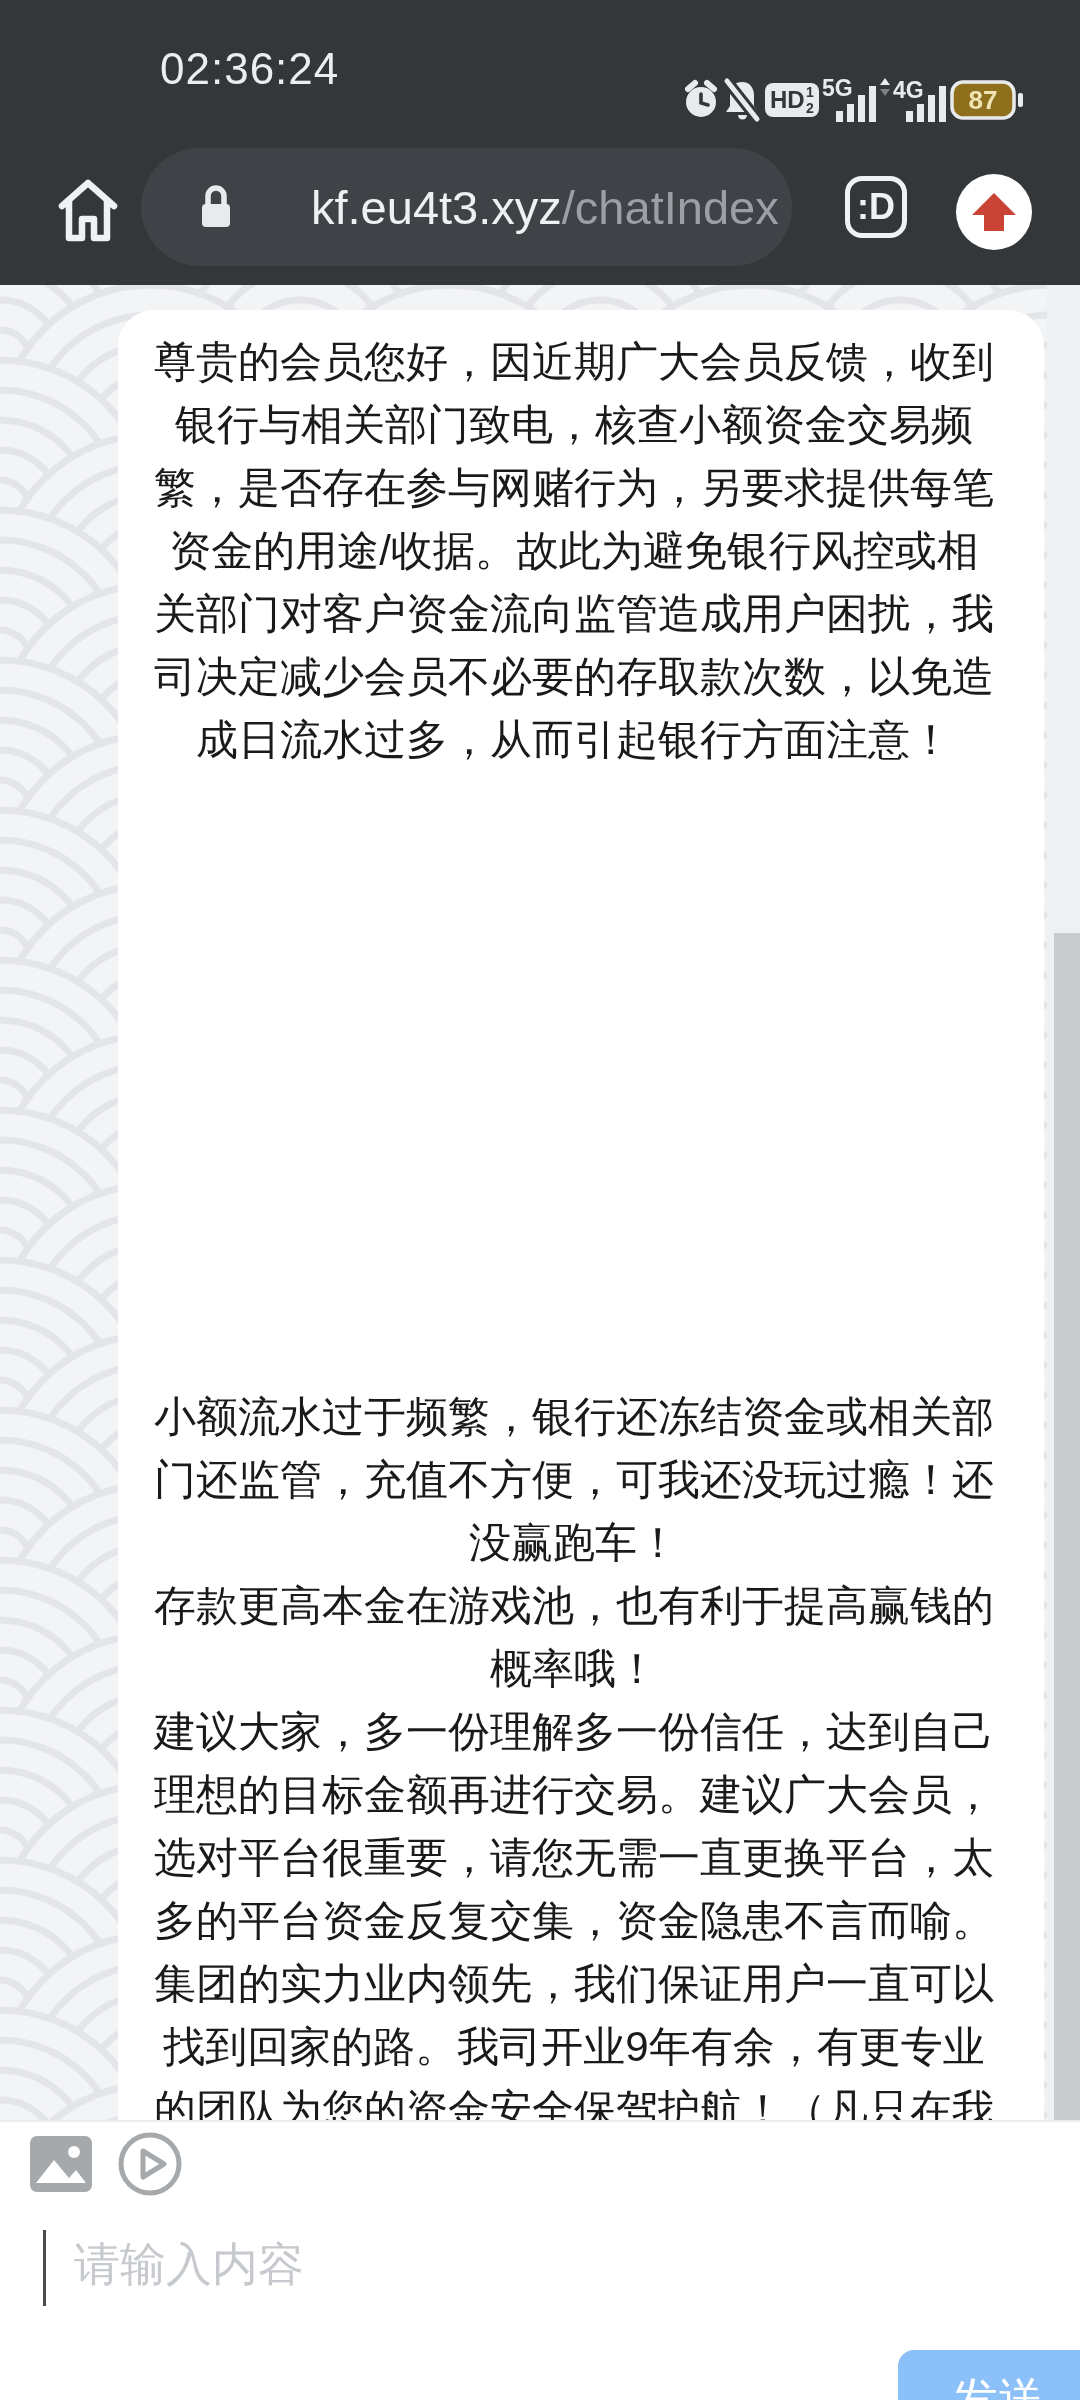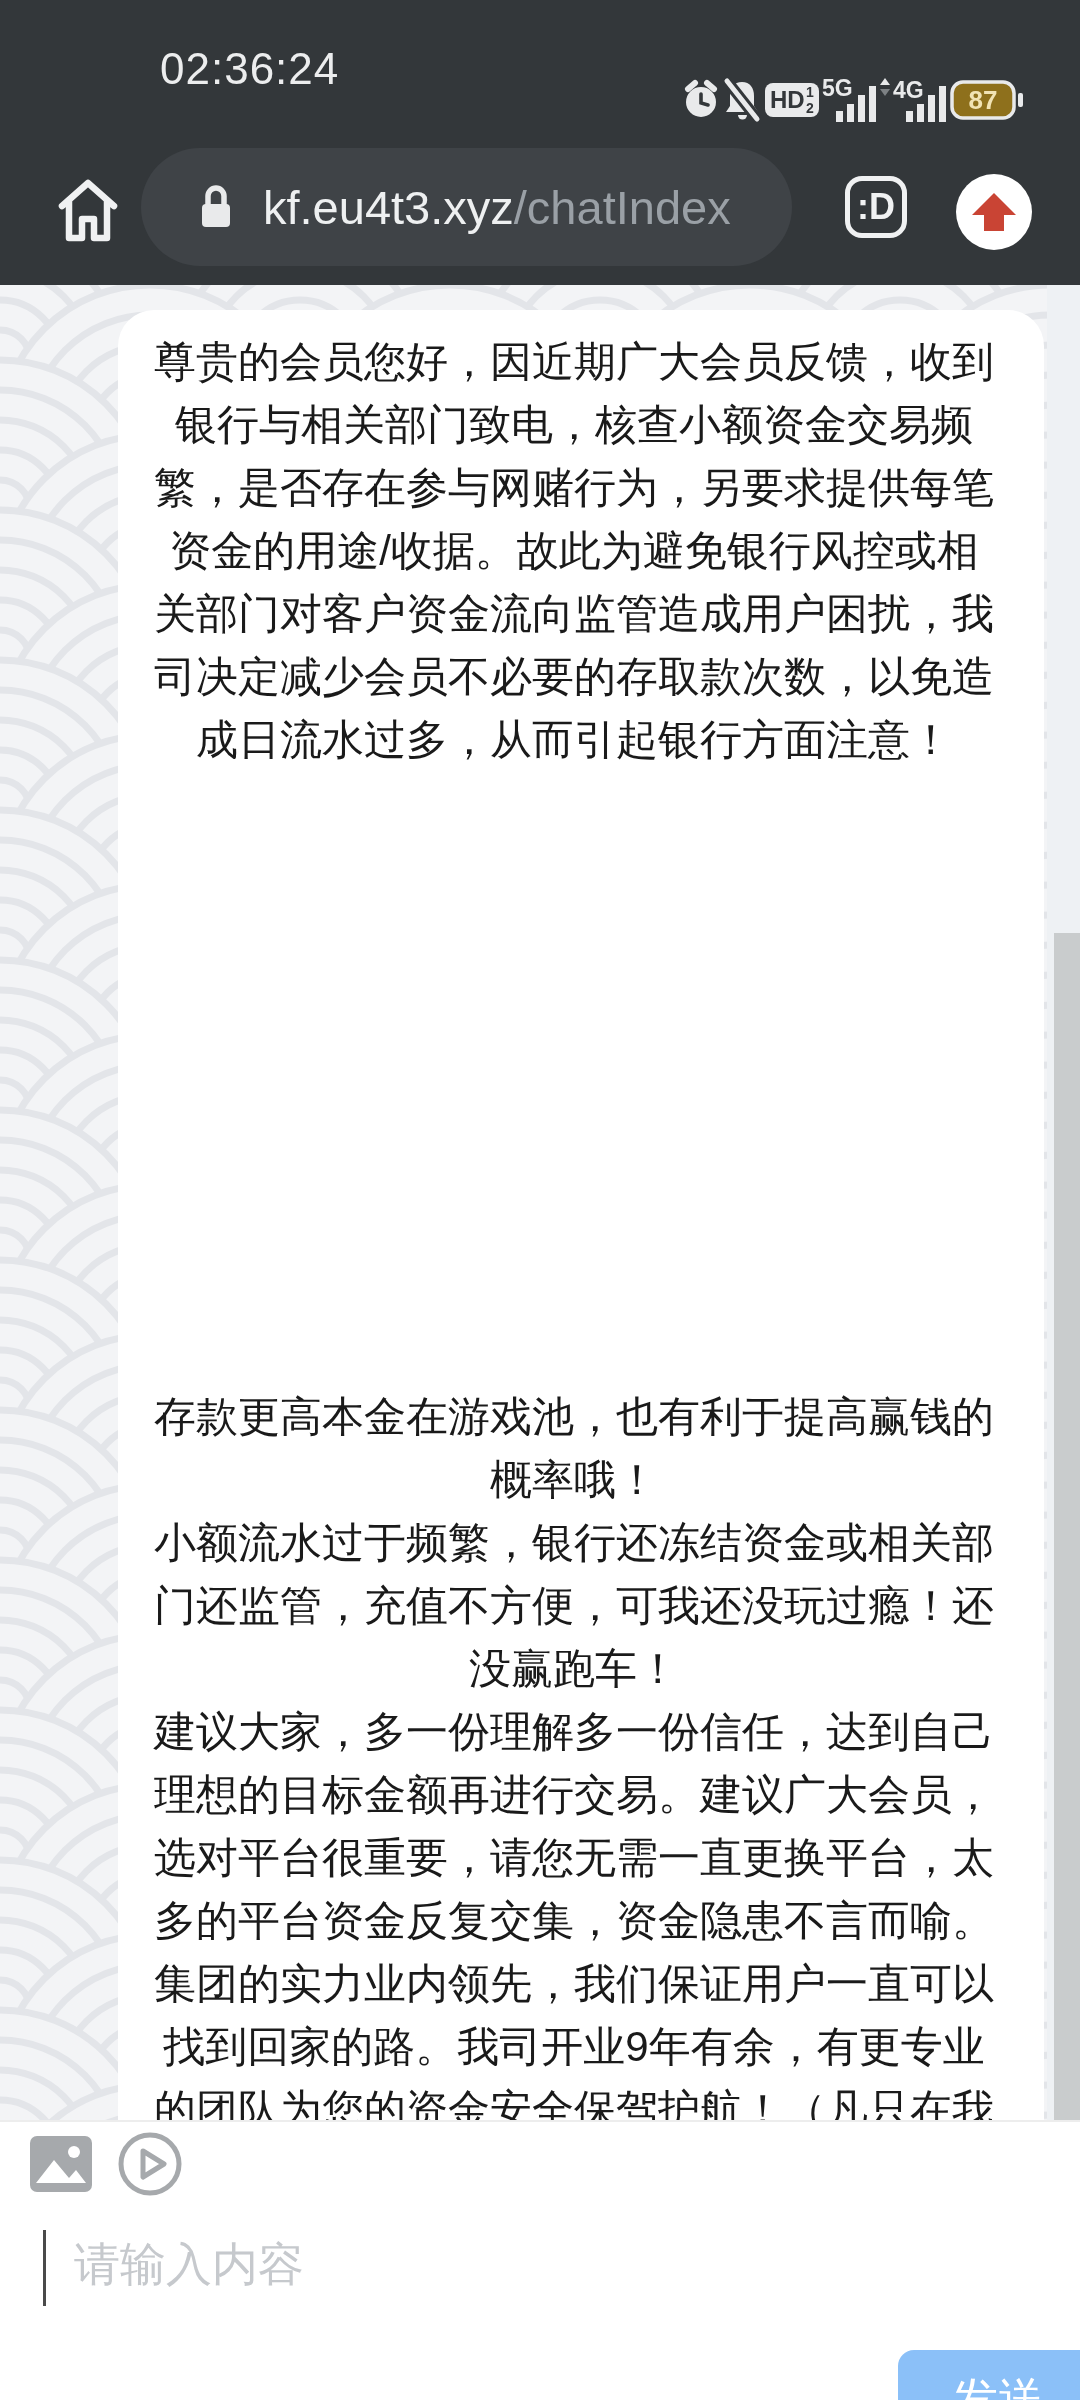--- a/index.html
+++ b/index.html
@@ -10,21 +10,21 @@
   
   .header{position:absolute;left:0;top:0;width:1080px;height:285px;background:#33373a;}
   .time{position:absolute;left:160px;top:44px;font-size:44px;color:#ecedee;letter-spacing:1px;}
   .sicons{position:absolute;top:50px;right:56px;display:flex;gap:2px;align-items:flex-end;height:46px;margin-top:27px;}
   .sicons svg{display:block;}
   
   .home-btn{position:absolute;left:52px;top:170px;width:72px;height:78px;}
   .pill{position:absolute;left:141px;top:148px;width:651px;height:118px;border-radius:59px;
         background:#3f4347;display:flex;align-items:center;padding-left:56px;box-sizing:border-box;}
   .lock{margin-right:28px;flex:0 0 auto;}
-  .url{font-size:47px;color:#eef0f1;white-space:nowrap;overflow:hidden;}
+  .url{font-size:47px;color:#eef0f1;white-space:nowrap;overflow:hidden;margin-left:48px;}
   .url .path{color:#9aa0a6;}
   .tabbadge{position:absolute;left:845px;top:176px;width:62px;height:62px;border:5px solid #f0f1f2;
         border-radius:17px;color:#f0f1f2;font-weight:bold;font-size:36px;
         display:flex;align-items:center;justify-content:center;box-sizing:border-box;}
   .circlebtn{position:absolute;left:956px;top:174px;width:76px;height:76px;border-radius:50%;
         background:#ffffff;display:flex;align-items:center;justify-content:center;}
   
   .content{position:absolute;left:0;top:285px;width:1080px;height:1835px;background:#f3f4f6;overflow:hidden;text-decoration:underline;}
   .content svg.pattern{position:absolute;left:0;top:0;}
   .card{position:absolute;left:118px;top:25px;width:926px;height:1810px;background:#ffffff;
@@ -806,22 +806,22 @@
         <circle cx="1050" cy="1950" r="90" fill="none" stroke="#e3e5e9" stroke-width="7"></circle>
         <circle cx="1050" cy="1950" r="60" fill="none" stroke="#e3e5e9" stroke-width="7"></circle>
         <circle cx="1050" cy="1950" r="30" fill="none" stroke="#e3e5e9" stroke-width="7"></circle>
       </svg>
 
     <div class="card">
       <div class="msg msg-notice">
         <p>尊贵的会员您好，因近期广大会员反馈，收到银行与相关部门致电，核查小额资金交易频繁，是否存在参与网赌行为，另要求提供每笔资金的用途/收据。故此为避免银行风控或相关部门对客户资金流向监管造成用户困扰，我司决定减少会员不必要的存取款次数，以免造成日流水过多，从而引起银行方面注意！</p>
       </div>
       <div class="msg msg-advice">
+        <p>小额流水过于频繁，银行还冻结资金或相关部门还监管，充值不方便，可我还没玩过瘾！还没赢跑车！</p>
         <p>存款更高本金在游戏池，也有利于提高赢钱的概率哦！</p>
-        <p>小额流水过于频繁，银行还冻结资金或相关部门还监管，充值不方便，可我还没玩过瘾！还没赢跑车！</p>
         <p>建议大家，多一份理解多一份信任，达到自己理想的目标金额再进行交易。建议广大会员，选对平台很重要，请您无需一直更换平台，太多的平台资金反复交集，资金隐患不言而喻。集团的实力业内领先，我们保证用户一直可以找到回家的路。我司开业9年有余，有更专业的团队为您的资金安全保驾护航！（凡只在我们</p>
       </div>
     </div>
 
     <div class="scroll-track">
       <div class="scroll-thumb"></div>
     </div>
   </div>
 
   <div class="composer">

